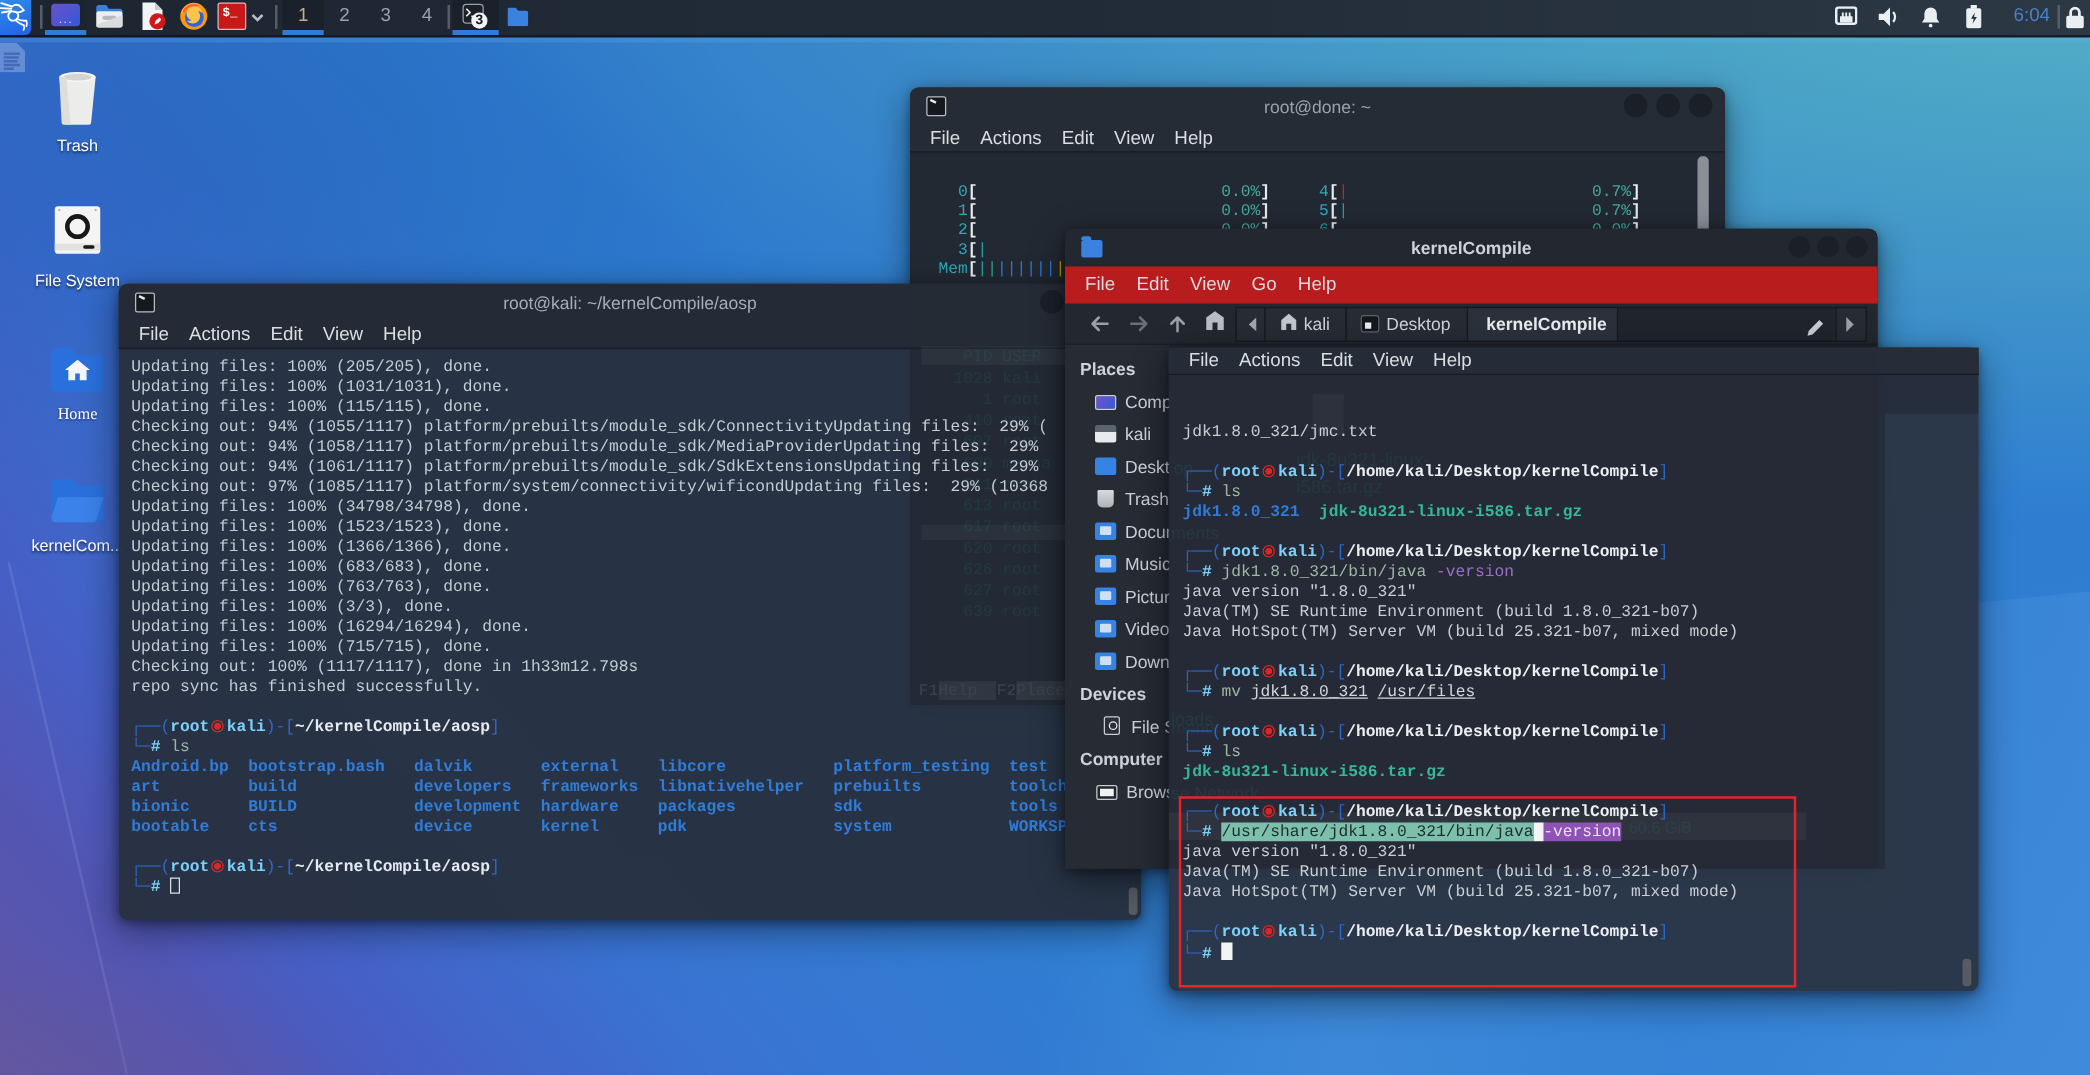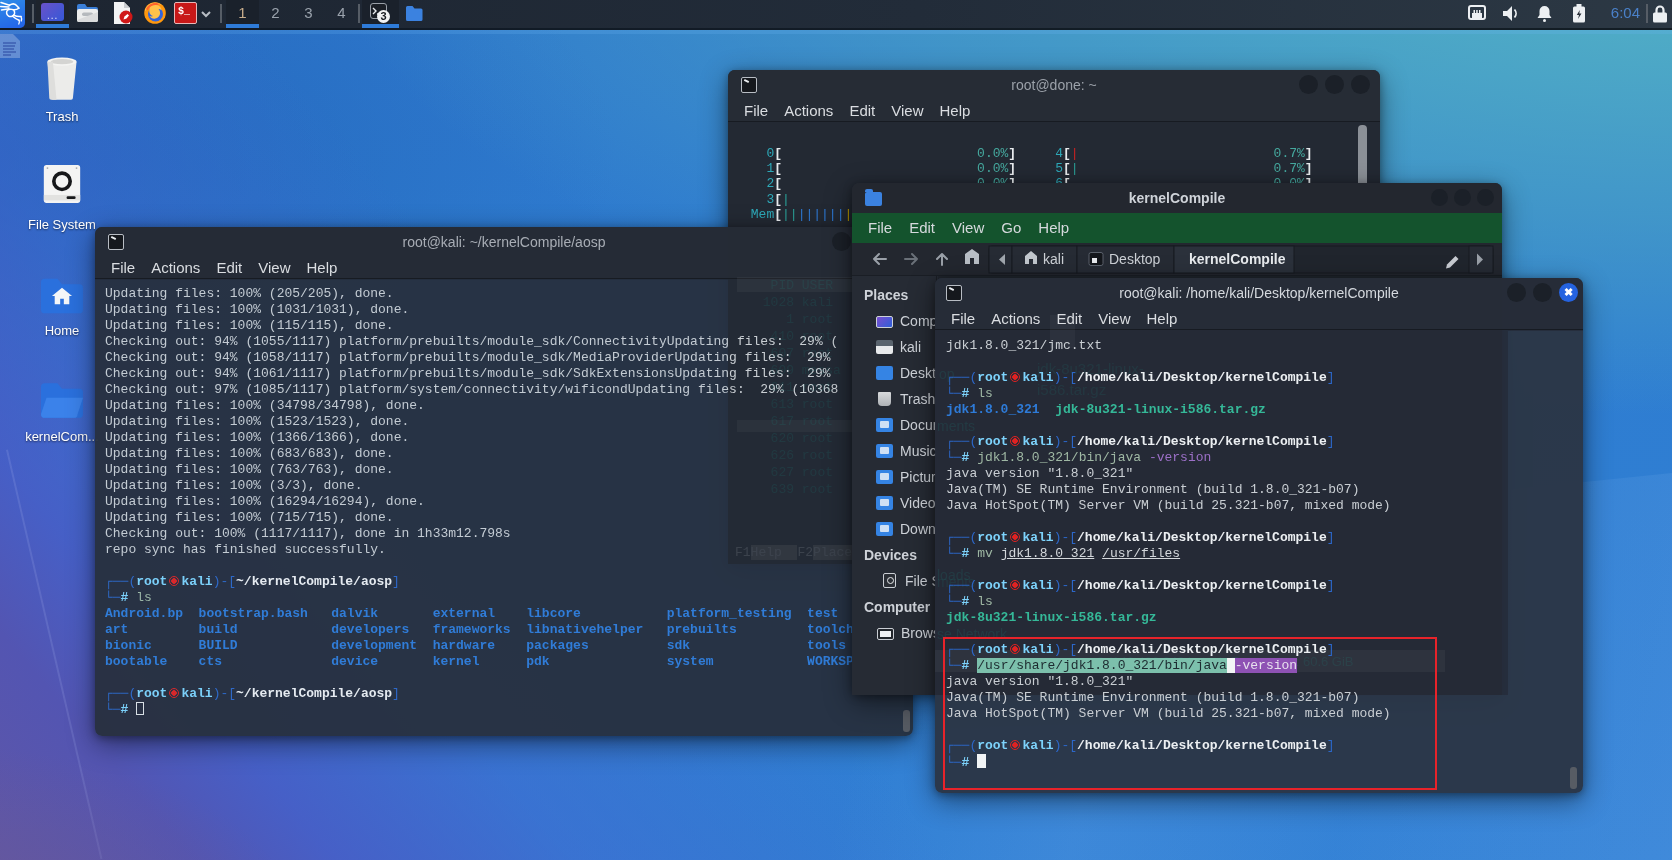--- a/index.html
+++ b/index.html
@@ -89,21 +89,21 @@
 #aosp .titlebar { background:rgba(37,43,54,0.97); }
 #aosp .title { color:#a8adb5; }
 #aosp .menubar { background:rgba(37,43,54,0.97); border-bottom:1px solid #171b22; }
 
 
 #fm { left:852px; top:183px; width:650px; height:512px; z-index:30; background:#262b34; }
 #fm .wbtns { right:8px; top:6px; gap:6px; }
 #fm .wbtn { width:17px; height:17px; }
 #fm .titlebar { background:#23272f; }
 #fm .title { color:#cfd3d9; font-weight:bold; }
-#fm .menubar { background:#14532d; height:30px; line-height:30px; padding-left:16px; font-size:15px; color:#d6d9dd;}
+#fm .menubar { background:#b91c1c; height:30px; line-height:30px; padding-left:16px; font-size:15px; color:#d6d9dd;}
 #fm .menubar span { margin-right:17px; }
 .toolbar { position:relative; height:33px; background:#23272f; border-bottom:1px solid #1a1e25; }
 .sidebar { position:absolute; left:0; top:93px; width:85px; bottom:0; background:#262b34;
   border-right:1px solid #1a1e25; padding-top:6px; overflow:hidden; }
 .fmmain { position:absolute; left:86px; top:93px; right:0; bottom:0; background:#20252d; }
 .side-h { color:#ced2d8; font-weight:bold; font-size:14px; padding-left:12px; height:26px; line-height:26px; }
 .srow { color:#ced2d8; font-size:14px; padding-left:24px; height:26px; line-height:26px; white-space:nowrap; position:relative; }
 .sic { display:inline-block; width:17px; height:14px; margin-right:7px; vertical-align:-2px; border-radius:2px; }
 .i-comp { background:linear-gradient(135deg,#7a4fd0,#2e5fd8); height:12px; border:1px solid #cdd2d8; border-radius:2px; }
 .i-kali { background:linear-gradient(#5a646e 40%, #e8eaec 40%); border-radius:2px 2px 2px 2px; }
@@ -167,21 +167,21 @@
     <circle cx="6" cy="3.5" r="1" fill="#aaa"></circle>
       <circle cx="38" cy="3.5" r="1" fill="#aaa"></circle>
   </svg>
   <div style="margin-top:12px;">File System</div>
 </div>
 <div class="dicon" style="left:7px; top:277px;">
   <svg width="42" height="38" viewBox="0 0 46 38" style="display:block; margin:0 auto;">
     <path d="M0 4 a4 4 0 0 1 4 -4 h14 l5 6 h19 a4 4 0 0 1 4 4 v24 a4 4 0 0 1 -4 4 h-38 a4 4 0 0 1 -4 -4 z" fill="#2a70dd"></path>
     <path d="M23 10 l11 9 h-3 v9 h-6 v-6 h-4 v6 h-6 v-9 h-3 z" fill="#f4f6f8"></path>
   </svg>
-  <div style="margin-top:8px;">Home</div>
+  <div style="margin-top:8px;font-family:Liberation Serif, serif;">Home</div>
 </div>
 <div class="dicon" style="left:7px; top:382px;">
   <svg width="42" height="37" viewBox="0 0 46 38" style="display:block; margin:0 auto;">
     <path d="M0 4 a4 4 0 0 1 4 -4 h14 l5 6 h19 a4 4 0 0 1 4 4 v24 a4 4 0 0 1 -4 4 h-38 a4 4 0 0 1 -4 -4 z" fill="#2a70dd"></path>
     <path d="M0 34 l6 -18 h40 l-6 18 a4 4 0 0 1 -4 4 h-32 a4 4 0 0 1 -4 -4 z" fill="#3b82ea"></path>
   </svg>
   <div style="margin-top:10px;">kernelCom...</div>
 </div>
 
 <div class="win" id="htop">
@@ -313,29 +313,20 @@
     <div class="srow"><span class="sic i-vid"></span>Videos</div>
     <div class="srow"><span class="sic i-dl"></span>Downloads</div>
     <div class="side-h">Devices</div>
     <div class="srow" style="padding-left:31px;"><span class="sic i-fs"></span>File System</div>
     <div class="side-h">Computer</div>
     <div class="srow" style="padding-left:25px;"><span class="sic i-net"></span>Browse Network</div>
   </div>
 </div>
 
 <div class="win" id="front">
-  <div class="titlebar">
-    <span class="ticon term-ico"></span>
-    <div class="title">root@kali: /home/kali/Desktop/kernelCompile</div>
-    <div class="wbtns">
-        <div class="wbtn"></div>
-        <div class="wbtn"></div>
-        <div class="wbtn close-act">✖</div>
-      </div>
-  </div>
   <div class="menubar"><span>File</span><span>Actions</span><span>Edit</span><span>View</span><span>Help</span></div>
   <div style="position:absolute; left:573px; top:53px; width:75px; height:364px; background:rgba(105,160,225,0.085);"></div>
   <div style="position:absolute; left:0; top:417px; width:648px; height:98px; background:rgba(105,160,225,0.085); border-radius:0 0 7px 7px;"></div>
   <div class="ghost" style="left:4px; top:88px; font-size:14px; opacity:0.11;">op</div>
   <div class="ghost" style="left:2px; top:140px; font-size:14px; opacity:0.11;">ments</div>
   <div class="ghost" style="left:2px; top:244px; font-size:14px; opacity:0.11;margin-top:45px;">loads</div>
   <div class="ghost" style="left:2px; top:296px; font-size:14px; opacity:0.09;">ments</div>
   <div class="ghost" style="left:2px; top:348px; font-size:14px; opacity:0.11;">se Network</div>
   <div class="ghost" style="left:102px; top:80px; font-size:15px; line-height:21px; ">jdk-8u321-linux-<br>i586.tar.gz</div>
   <div class="ghost" style="left:115px; top:37px; width:25px; height:33px; background:#fff; opacity:0.035;"></div>

